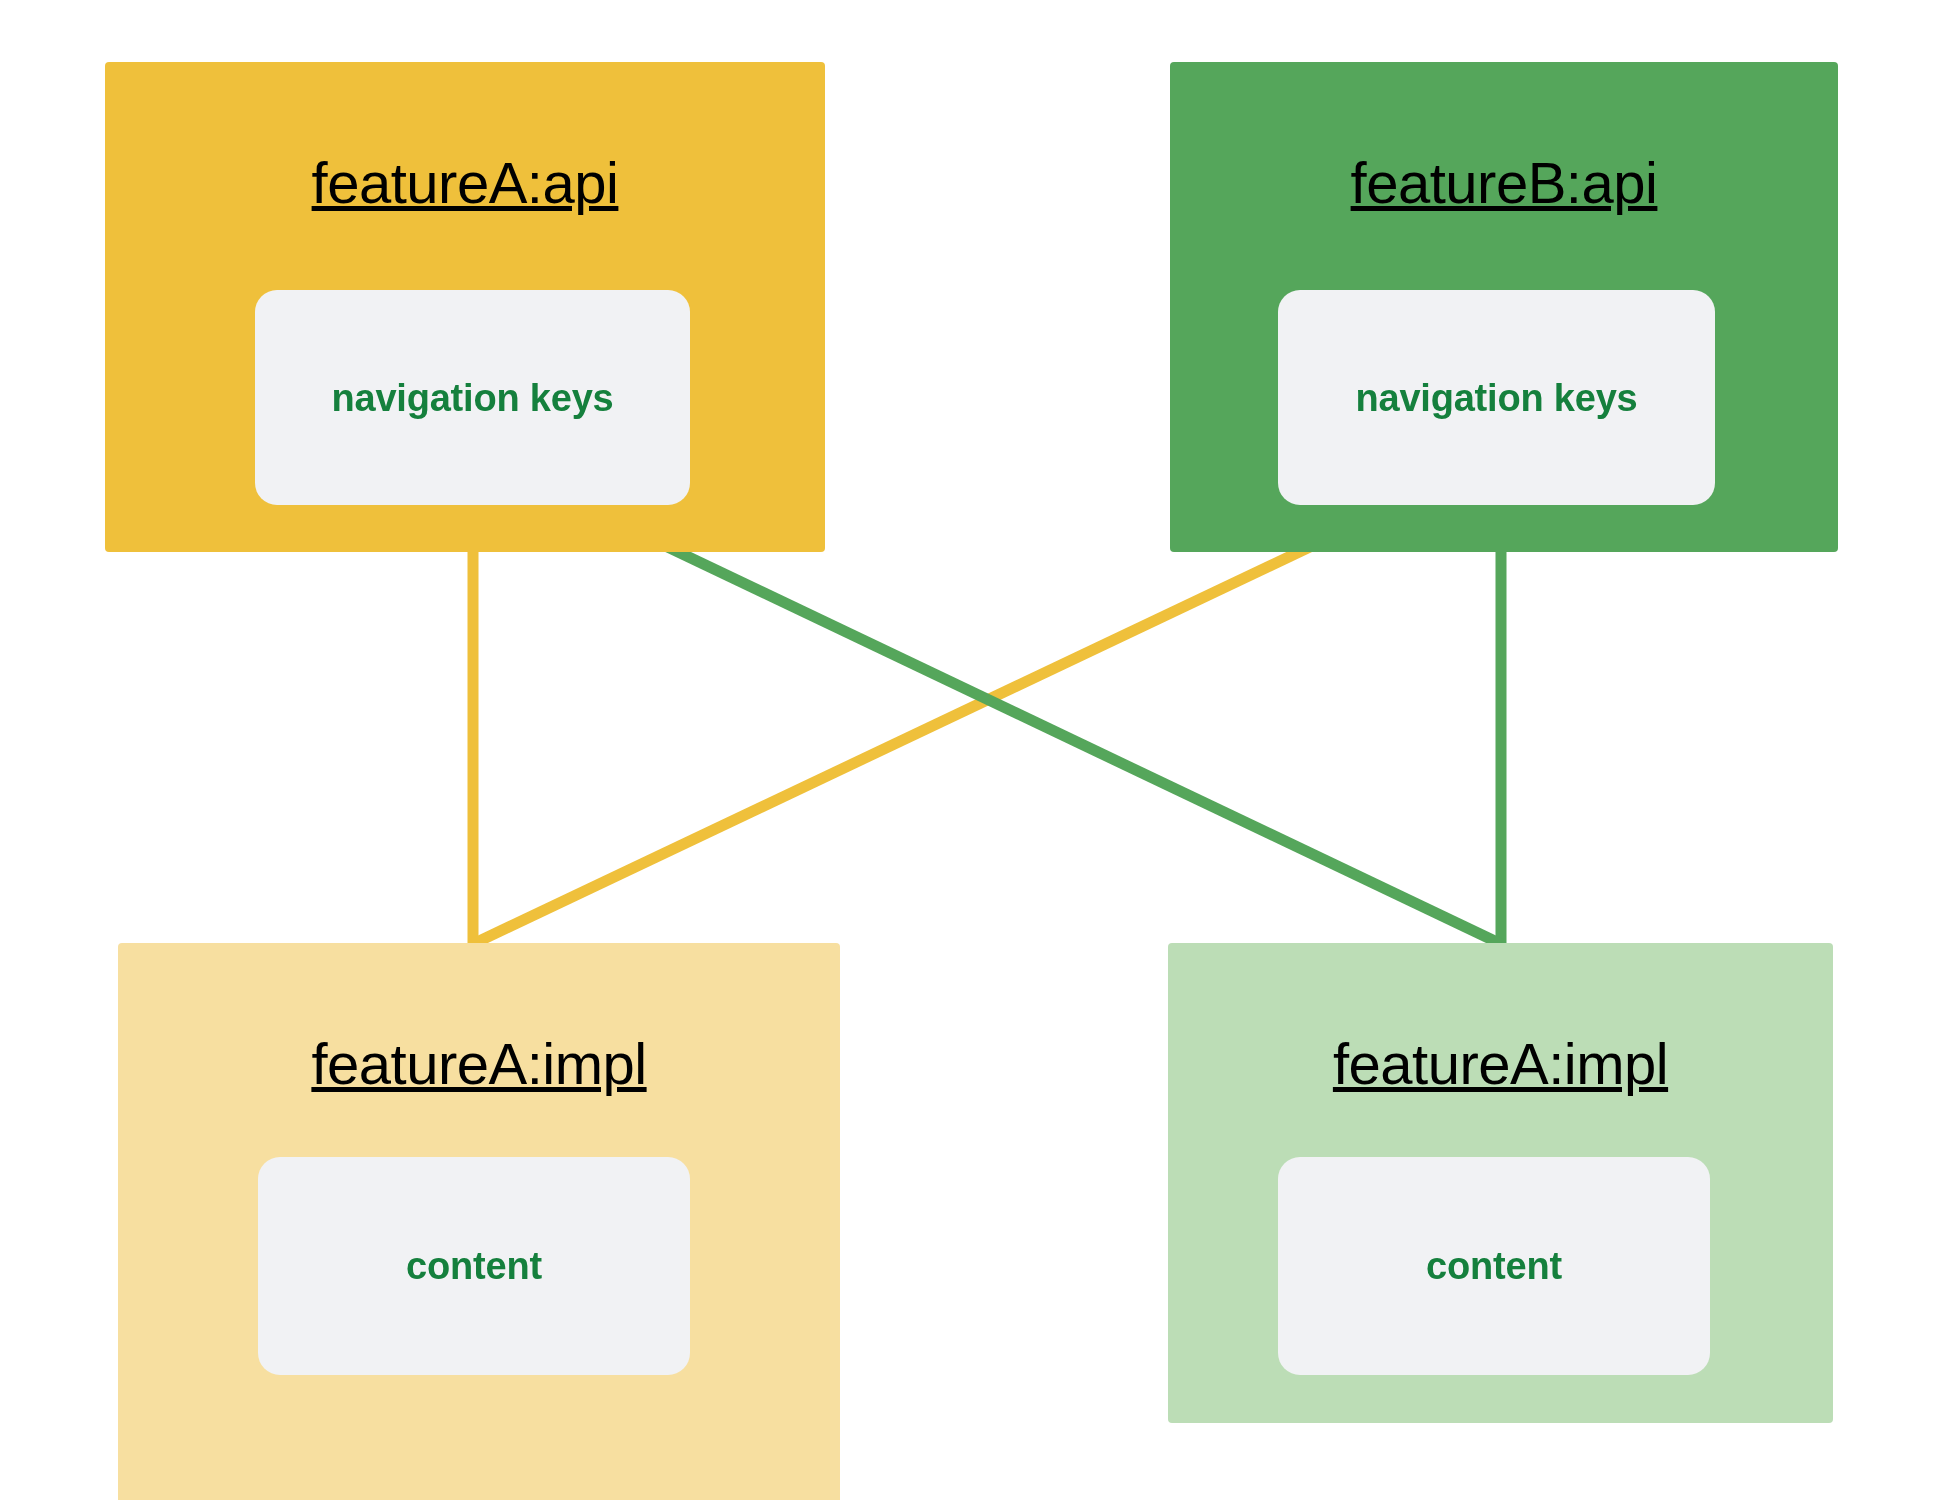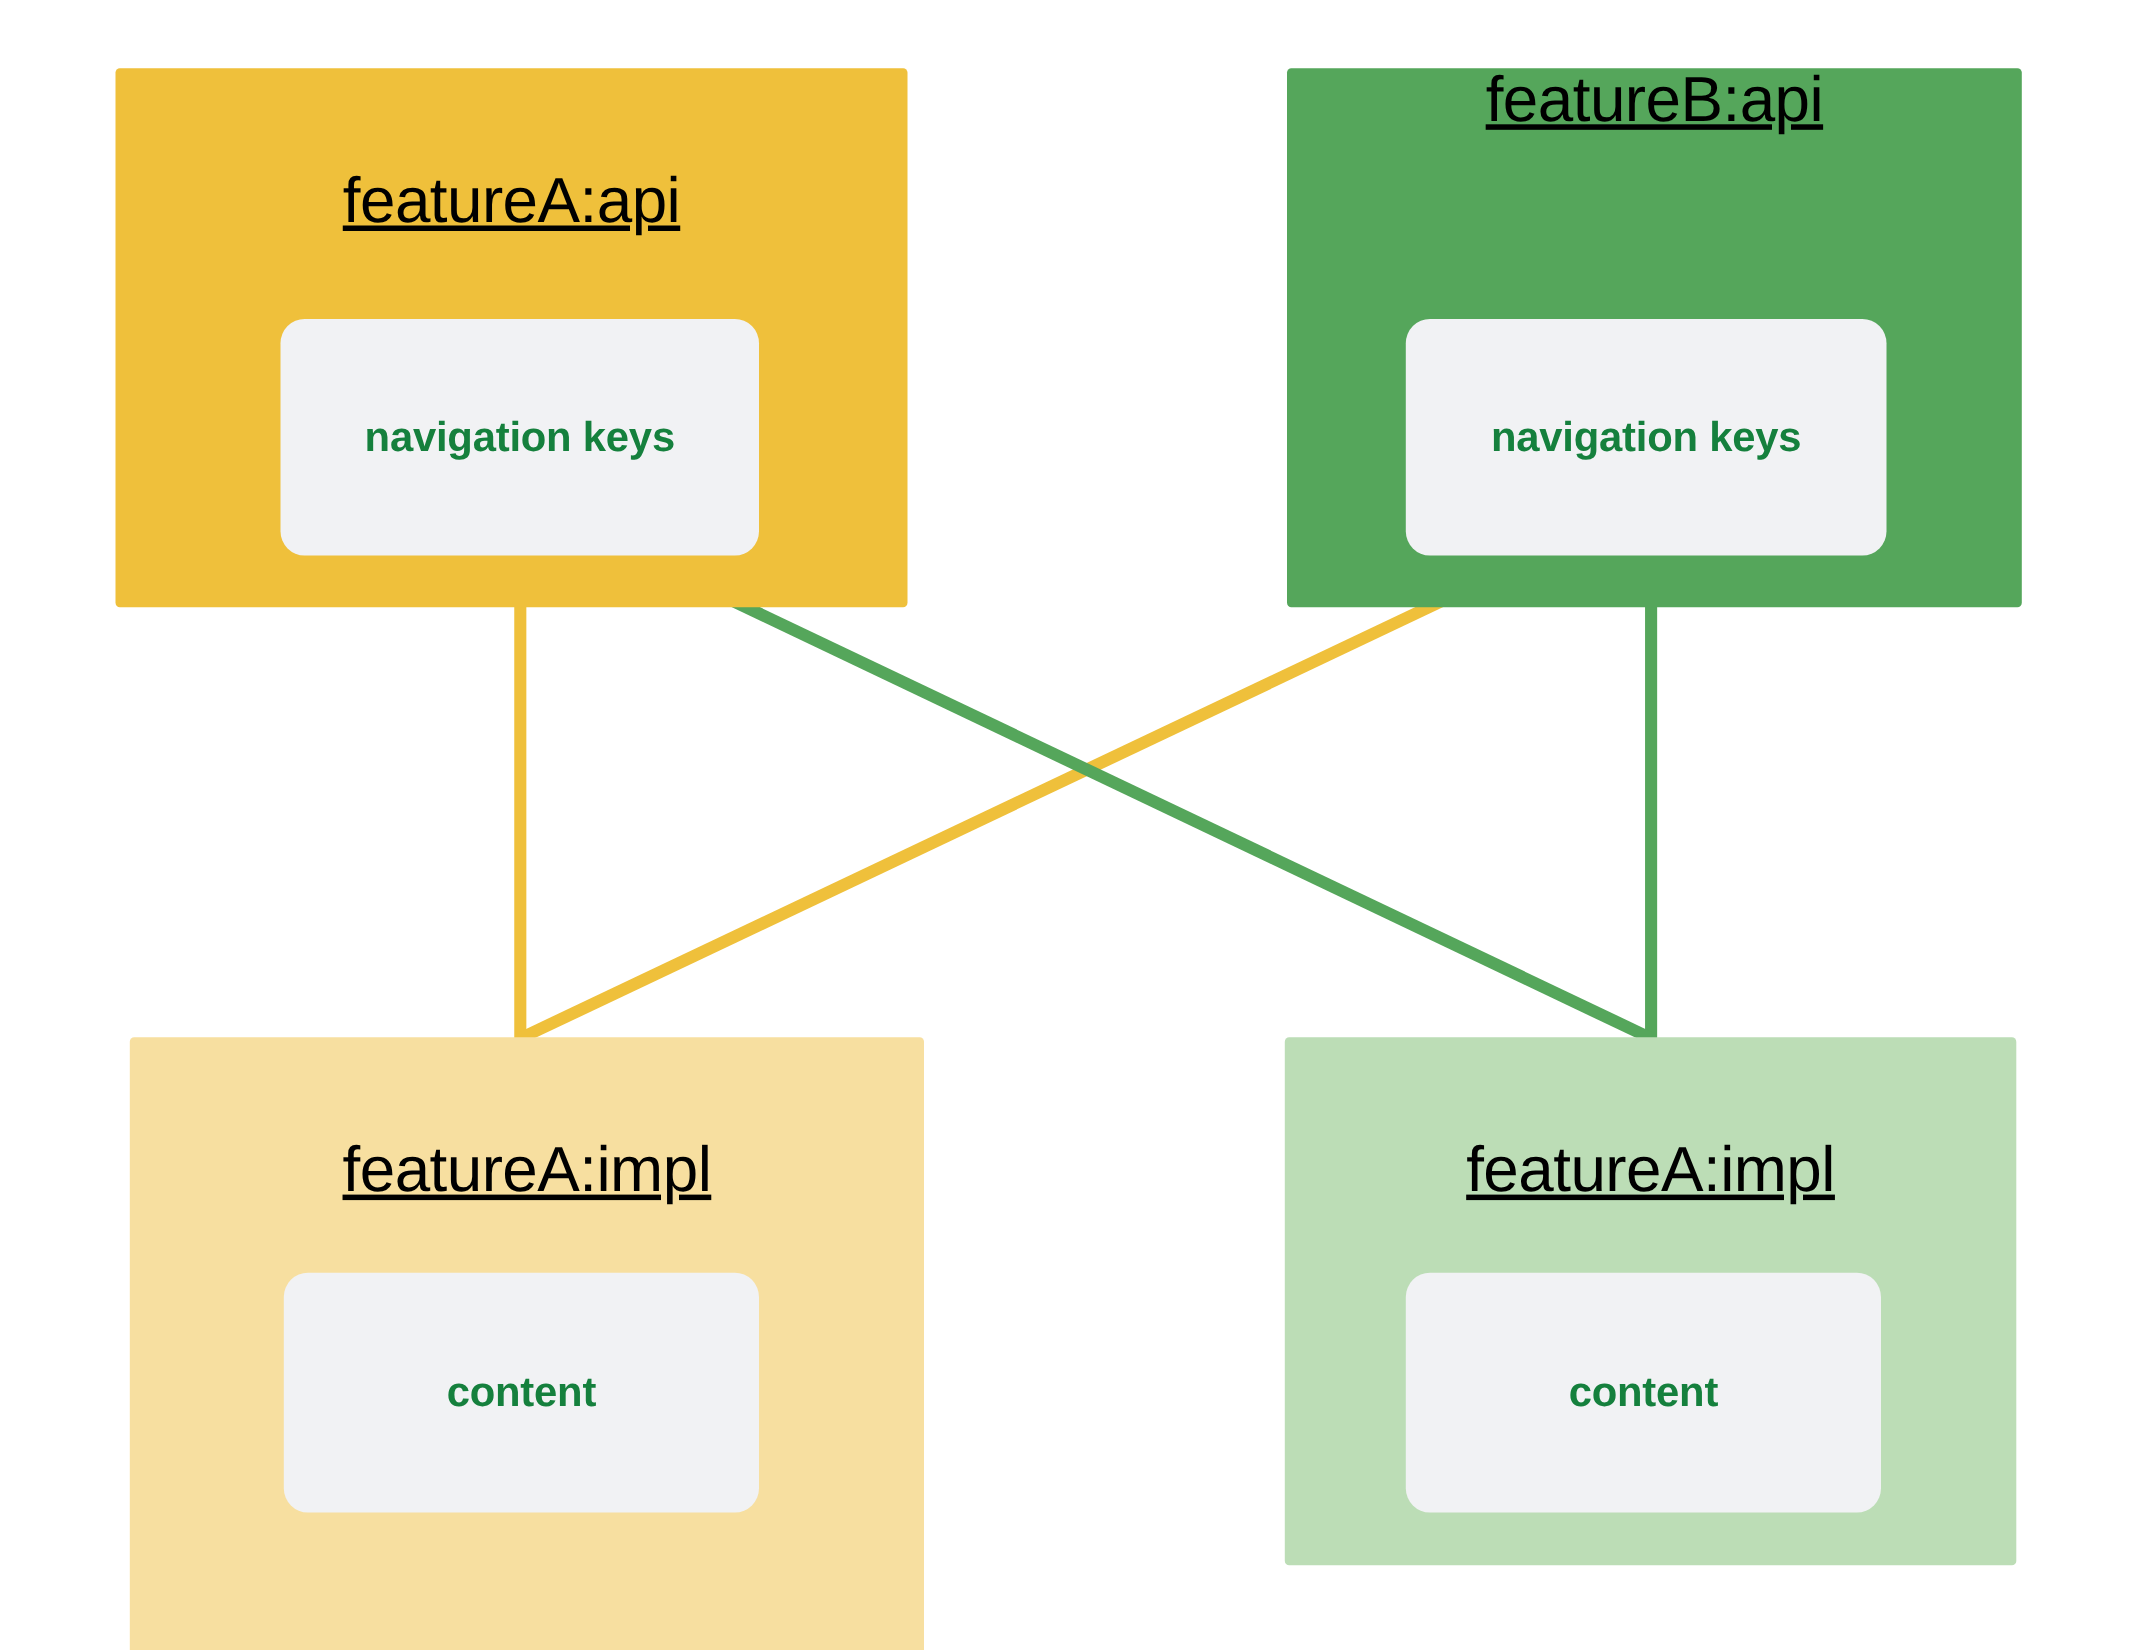--- a/index.html
+++ b/index.html
@@ -48,21 +48,21 @@
     letter-spacing: -0.2px;
     white-space: nowrap;
   }
   
   #mod-featureA-api   { left: 105px;  top: 62px;   width: 720px; height: 490px; }
   #mod-featureB-api   { left: 1170px; top: 62px;   width: 668px; height: 490px; }
   #mod-featureA-impl  { left: 118px;  top: 943px;  width: 722px; height: 596px; }
   #mod-featureB-impl  { left: 1168px; top: 943px;  width: 665px; height: 480px; }
 
   #mod-featureA-api  .module-title { margin-top: 92px; }
-  #mod-featureB-api  .module-title { }
+  #mod-featureB-api  .module-title { margin-top: 92px; }
   #mod-featureA-impl .module-title { margin-top: 92px; }
   #mod-featureB-impl .module-title { margin-top: 92px; }
 
   #inner-a-api  { left: 150px; top: 228px; width: 435px; height: 215px; }
   #inner-b-api  { left: 108px; top: 228px; width: 437px; height: 215px; }
   #inner-a-impl { left: 140px; top: 214px; width: 432px; height: 218px; }
   #inner-b-impl { left: 110px; top: 214px; width: 432px; height: 218px; }
 
   #edges {
     position: absolute;

